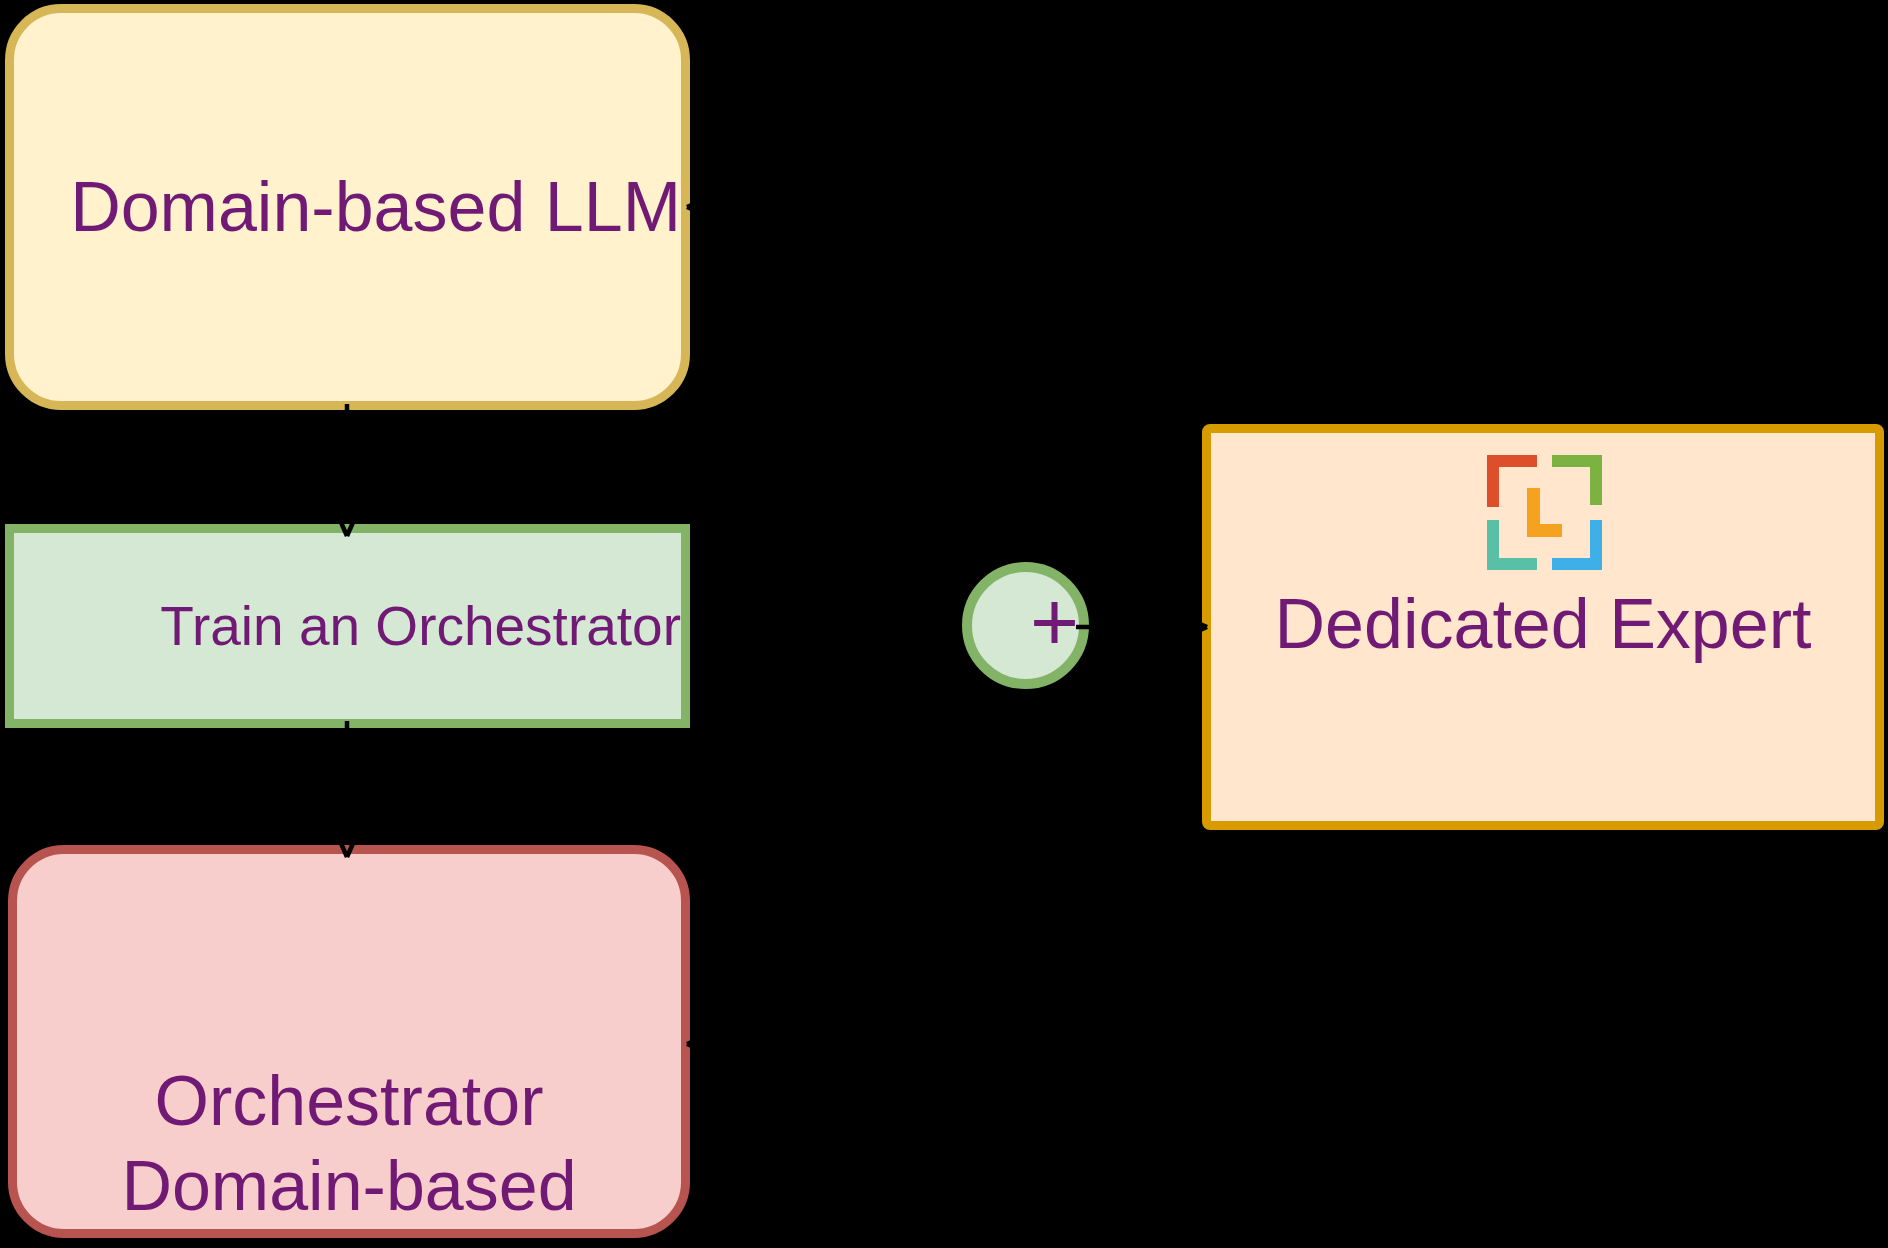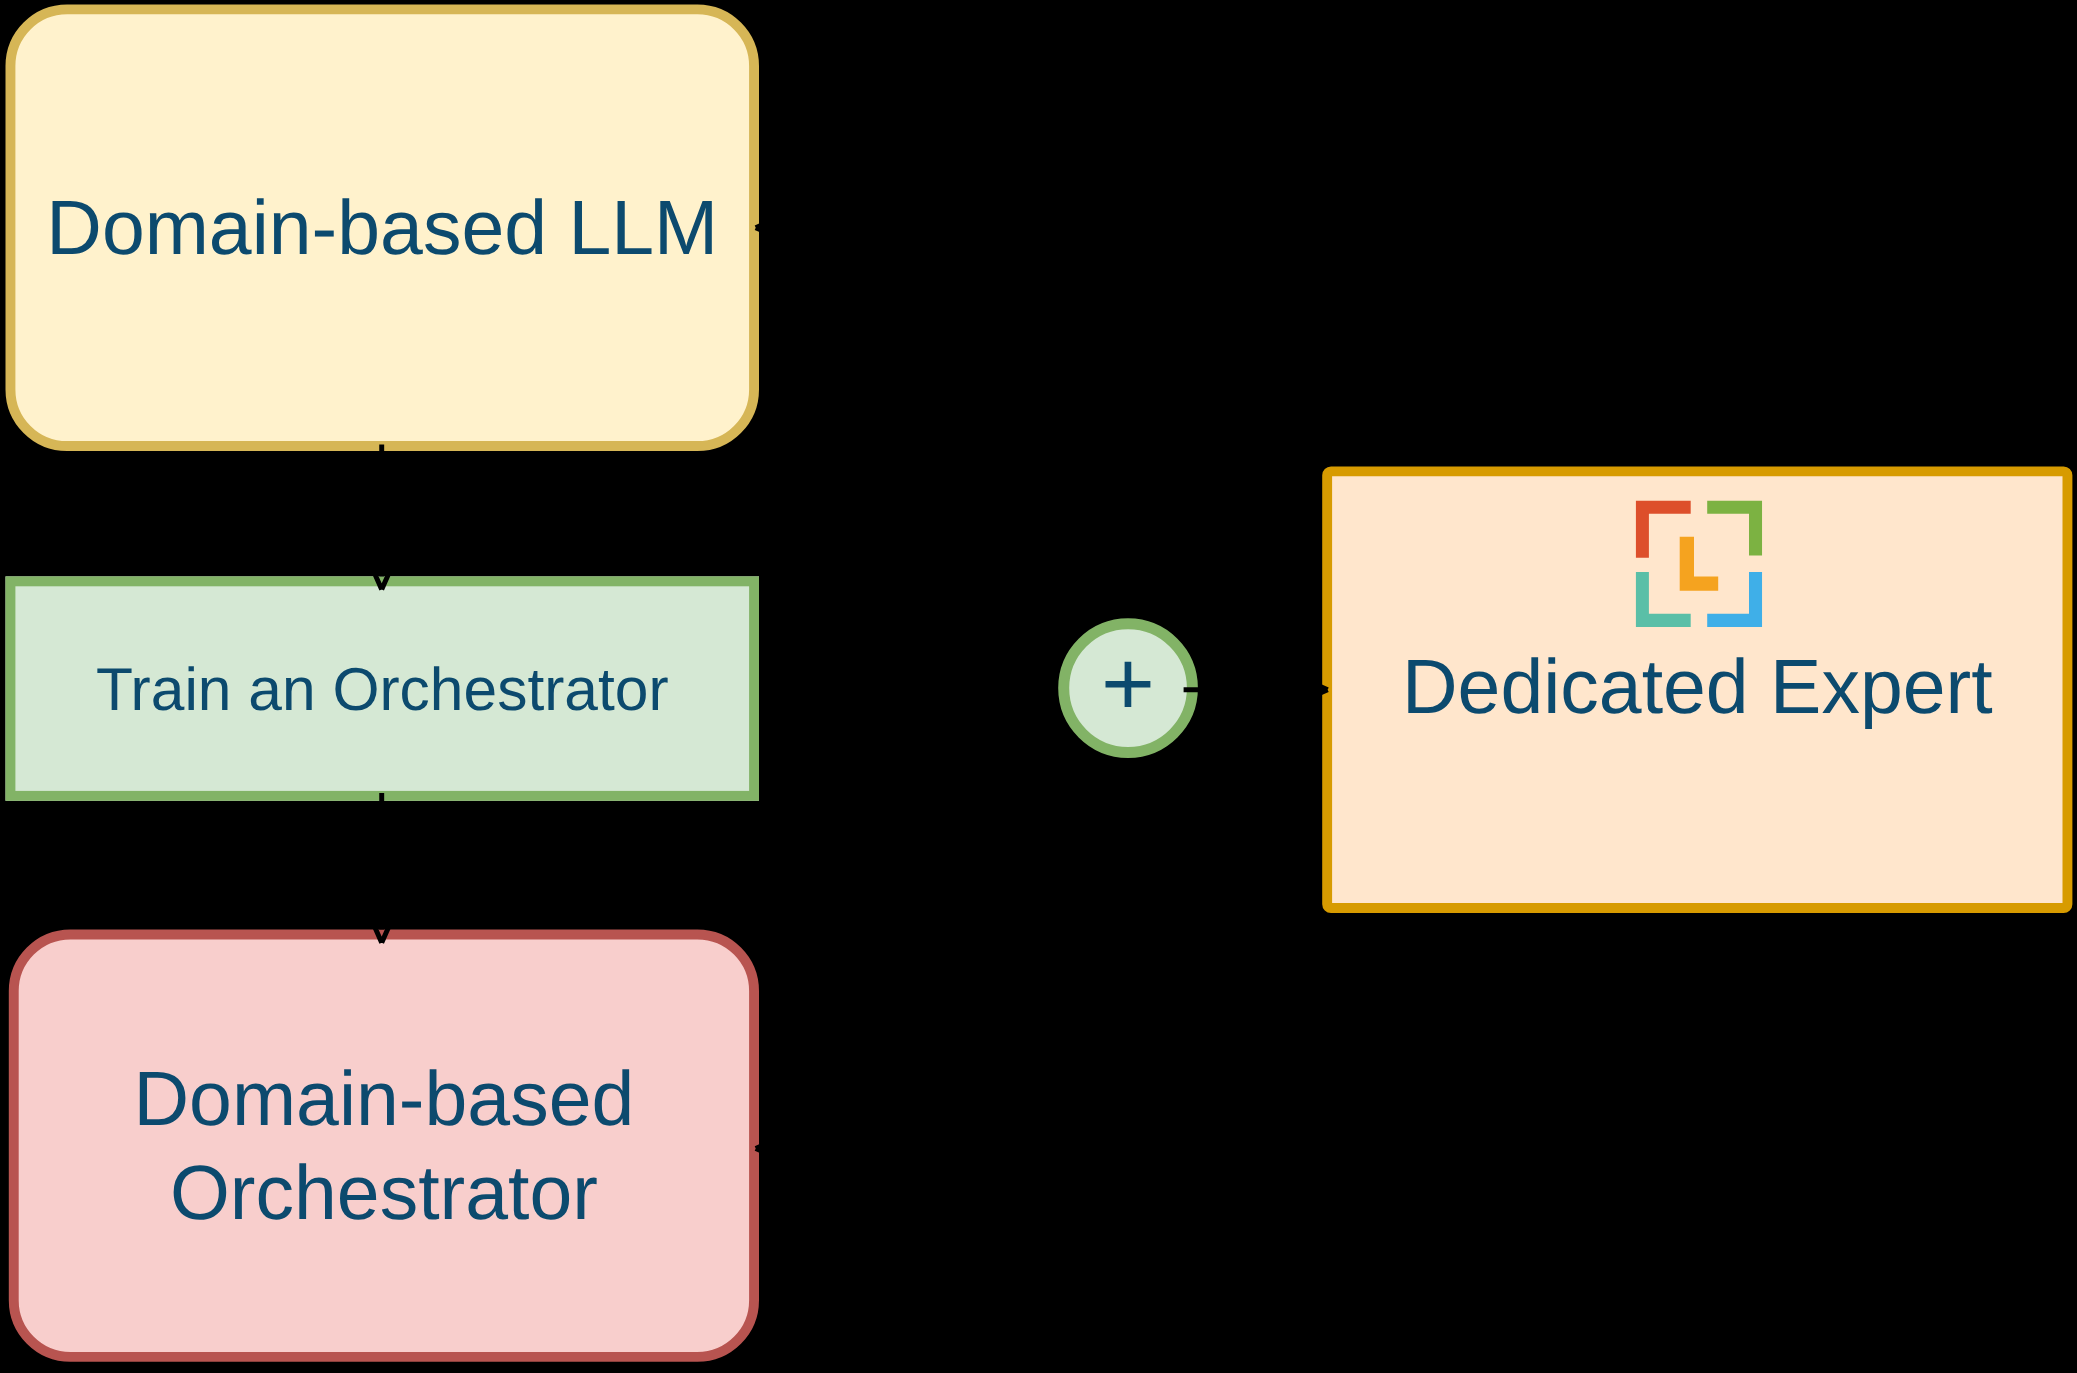--- a/index.html
+++ b/index.html
@@ -9,23 +9,23 @@
     height: 1248px;
     background: #000000;
     overflow: hidden;
     font-family: "Liberation Sans", sans-serif;
   }
   .node {
     position: absolute;
     box-sizing: border-box;
     display: flex;
     align-items: center;
-    justify-content: center;
+    justify-content: flex-end;
     text-align: center;
-    color: #0c4a6e;
+    color: #701a75;
   }
   .node-domain-llm {
     left: 5px; top: 4px; width: 685px; height: 406px;
     background: #FFF2CC; border: 9px solid #D6B656; border-radius: 56px;
     font-size: 70px;
   }
   .node-train-orchestrator {
     left: 5px; top: 524px; width: 685px; height: 204px;
     background: #D5E8D4; border: 9px solid #82B366;
     font-size: 55px;
@@ -74,22 +74,22 @@
 
   <div class="node node-domain-llm">
     <span>Domain-based LLM</span>
   </div>
 
   <div class="node node-train-orchestrator">
     <span>Train an Orchestrator</span>
   </div>
 
   <div class="node node-domain-orchestrator">
+    <span>Orchestrator</span>
     <span>Domain-based</span>
-    <span>Orchestrator</span>
   </div>
 
   <div class="node node-plus">
     <span class="plus-glyph">+</span>
   </div>
 
   <div class="node node-dedicated-expert">
     <svg class="logo" viewBox="0 0 115 115">
       <polyline points="6,52 6,6 50,6" fill="none" stroke="#DD4F2B" stroke-width="12"></polyline>
       <polyline points="65,6 109,6 109,50" fill="none" stroke="#7CB242" stroke-width="12"></polyline>

